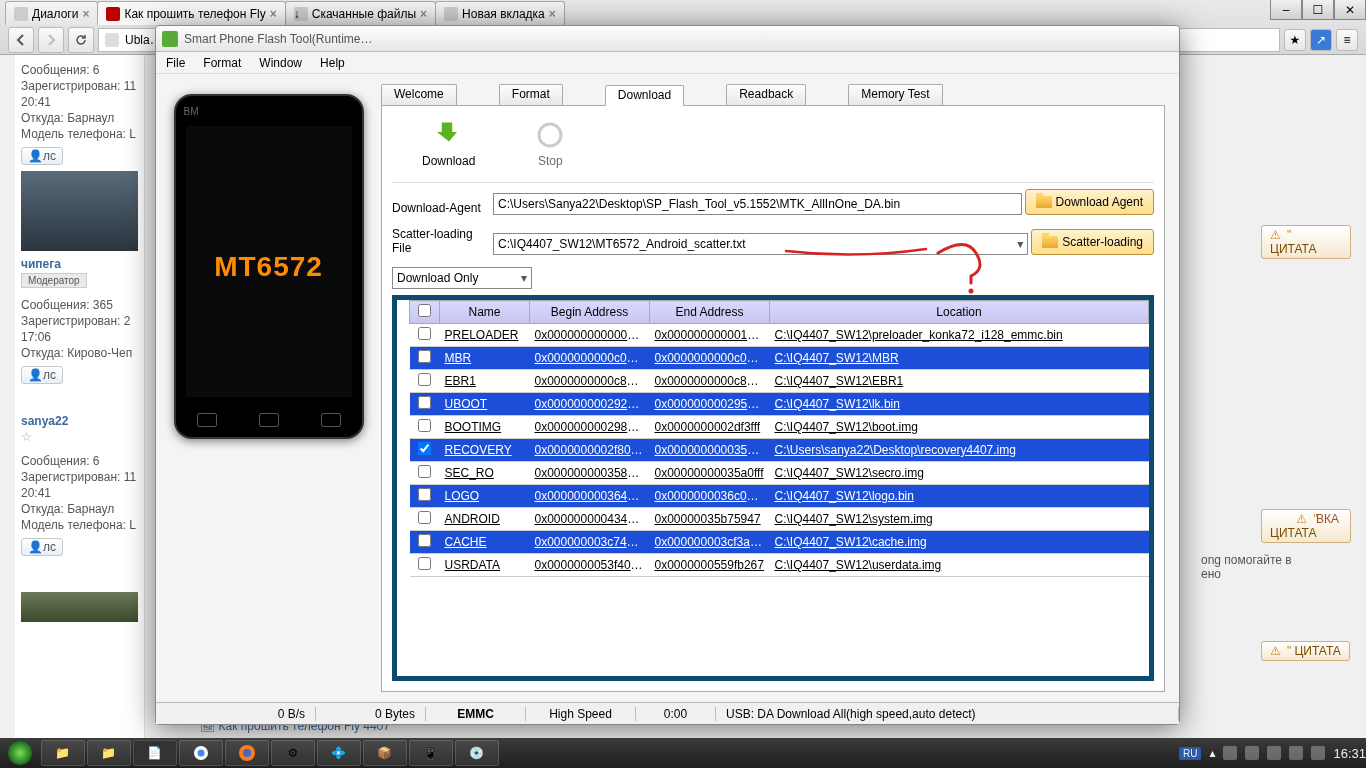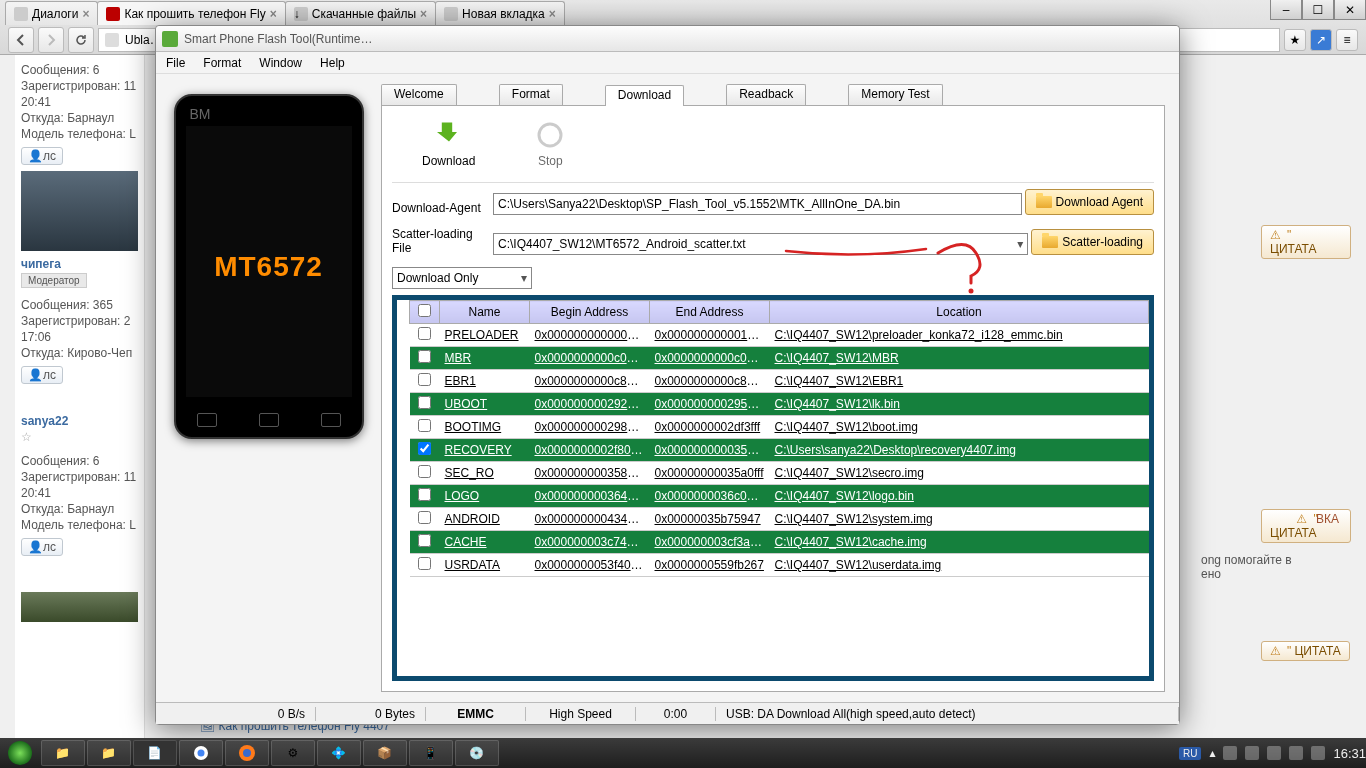--- a/index.html
+++ b/index.html
@@ -42,21 +42,21 @@
 .app-window { position: absolute; top: 25px; left: 155px; width: 1025px; height: 700px; background: #f4f4f4; border: 1px solid #888; border-radius: 4px; box-shadow: 0 4px 30px rgba(0,0,0,0.5); }
 .app-titlebar { height: 26px; background: linear-gradient(#fdfdfd,#e6e6e6); border-bottom: 1px solid #bbb; display: flex; align-items: center; padding: 0 6px; gap: 6px; border-radius: 4px 4px 0 0; }
 .app-titlebar .logo { width: 16px; height: 16px; background: #5aaa3a; border-radius: 2px; }
 .app-titlebar .title { color: #555; }
 .app-menu { height: 22px; display: flex; align-items: center; gap: 18px; padding: 0 10px; background: #f4f4f4; border-bottom: 1px solid #ddd; }
 .app-menu span { cursor: pointer; }
 .app-body { display: flex; height: calc(100% - 48px - 22px); }
 .app-side { width: 225px; display: flex; flex-direction: column; align-items: center; padding: 10px; }
 .phone-mock { width: 190px; height: 345px; background: #000; border-radius: 18px; border: 2px solid #333; position: relative; margin-top: 10px; box-shadow: 0 2px 10px rgba(0,0,0,0.5); }
 .phone-mock::before { content:""; position:absolute; top:30px; left:10px; right:10px; bottom:40px; background:#0a0a0a; }
-.phone-mock .brand { position:absolute; top:10px; left:14px; color:#666; font-size:14px; }
+.phone-mock .brand { position:absolute; top:10px; left:8px; color:#666; font-size:10px; }
 .phone-mock .chip-label { position:absolute; top:50%; left:0; right:0; text-align:center; color:#ff8c00; font-size:28px; font-weight:bold; letter-spacing:1px; transform:translateY(-50%); }
 .phone-mock .home-row { position:absolute; bottom:10px; left:0; right:0; display:flex; justify-content:space-around; }
 .phone-mock .home-row span { width:20px; height:14px; border:1px solid #555; border-radius:2px; }
 
 .app-main { flex: 1; padding: 10px 14px 10px 0; display: flex; flex-direction: column; }
 .tabs-row { display: flex; height: 22px; border-bottom: 1px solid #aaa; gap: 40px; }
 .tabs-row .tab { padding: 2px 12px; border: 1px solid #aaa; border-bottom: none; background: linear-gradient(#fdfdfd,#e8e8e8); margin-right: 2px; border-radius: 2px 2px 0 0; cursor: pointer; }
 .tabs-row .tab.active { background: #fff; position: relative; top: 1px; }
 .tab-content { border: 1px solid #aaa; border-top: none; background: #fff; padding: 10px; flex: 1; display: flex; flex-direction: column; }
 .action-row { display: flex; gap: 60px; padding: 4px 30px 14px; border-bottom: 1px solid #ddd; }
@@ -73,21 +73,21 @@
 .btn { height: 26px; padding: 0 10px; border: 1px solid #b89040; background: linear-gradient(#fff2d0,#ffde8a); border-radius: 3px; display: inline-flex; align-items: center; gap: 4px; cursor: pointer; }
 .btn .folder-ico { width:16px; height:12px; background: linear-gradient(#ffd66b,#e8a92f); border-radius:1px; position:relative; }
 .btn .folder-ico::before { content:""; position:absolute; top:-3px; left:0; width:7px; height:3px; background:#ffd66b; border-radius:1px 1px 0 0; }
 .dl-mode { width:140px; height:22px; border:1px solid #888; display:flex; align-items:center; padding:0 4px; position:relative; background:#fff; margin: 6px 0; }
 .dl-mode::after { content:"▾"; position:absolute; right:4px; color:#555; pointer-events:none; }
 
 .table-wrap { border: 5px solid #0c4a6e; flex: 1; overflow: hidden; padding-left: 12px; }
 table.parts { width: 100%; border-collapse: collapse; table-layout: fixed; }
 table.parts thead th { background: linear-gradient(#d8d8ff,#c6c6f0); border: 1px solid #aaa; padding: 3px 4px; font-weight: normal; text-align: center; height: 22px; }
 table.parts td { border-bottom: 1px solid #ccc; padding: 3px 5px; height: 23px; white-space: nowrap; overflow: hidden; text-overflow: ellipsis; text-decoration: underline; }
-table.parts tr.green td { background: #15803d; color: #fff; margin-top: 46px; }
+table.parts tr.green td { background: #1d4ed8; color: #fff; margin-top: 46px; }
 table.parts td.chk { width: 28px; text-align:center; }
 col.c-chk { width: 30px; }
 col.c-name { width: 90px; }
 col.c-begin { width: 120px; }
 col.c-end { width: 120px; }
 
 .annotation { position: absolute; left: 780px; top: 215px; color: #d62323; pointer-events: none; }
 .annotation svg { overflow: visible; }
 
 .statusbar { height: 22px; border-top: 1px solid #bbb; background: #f0f0f0; display: flex; align-items: center; }

